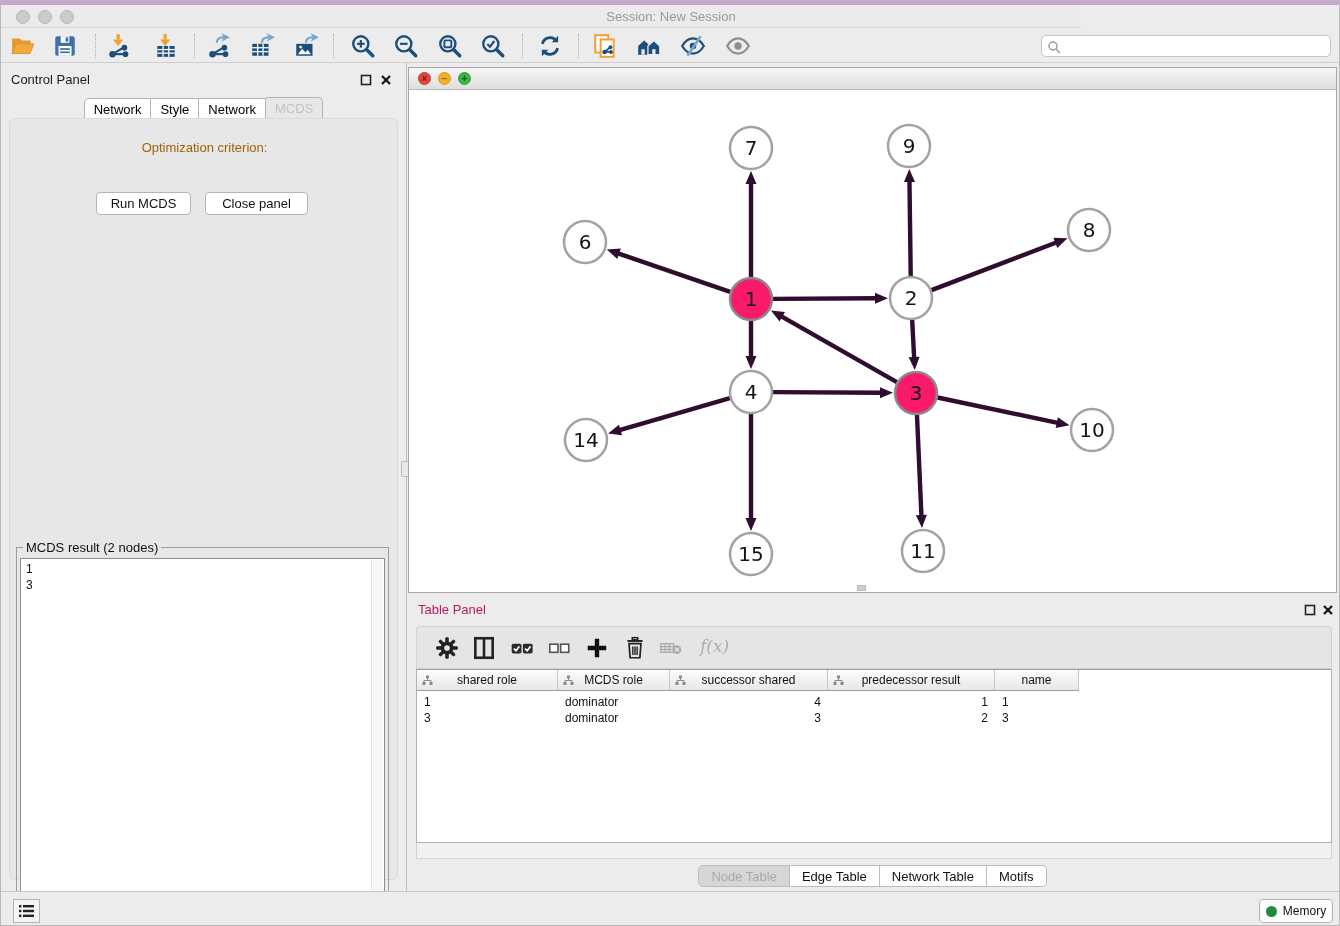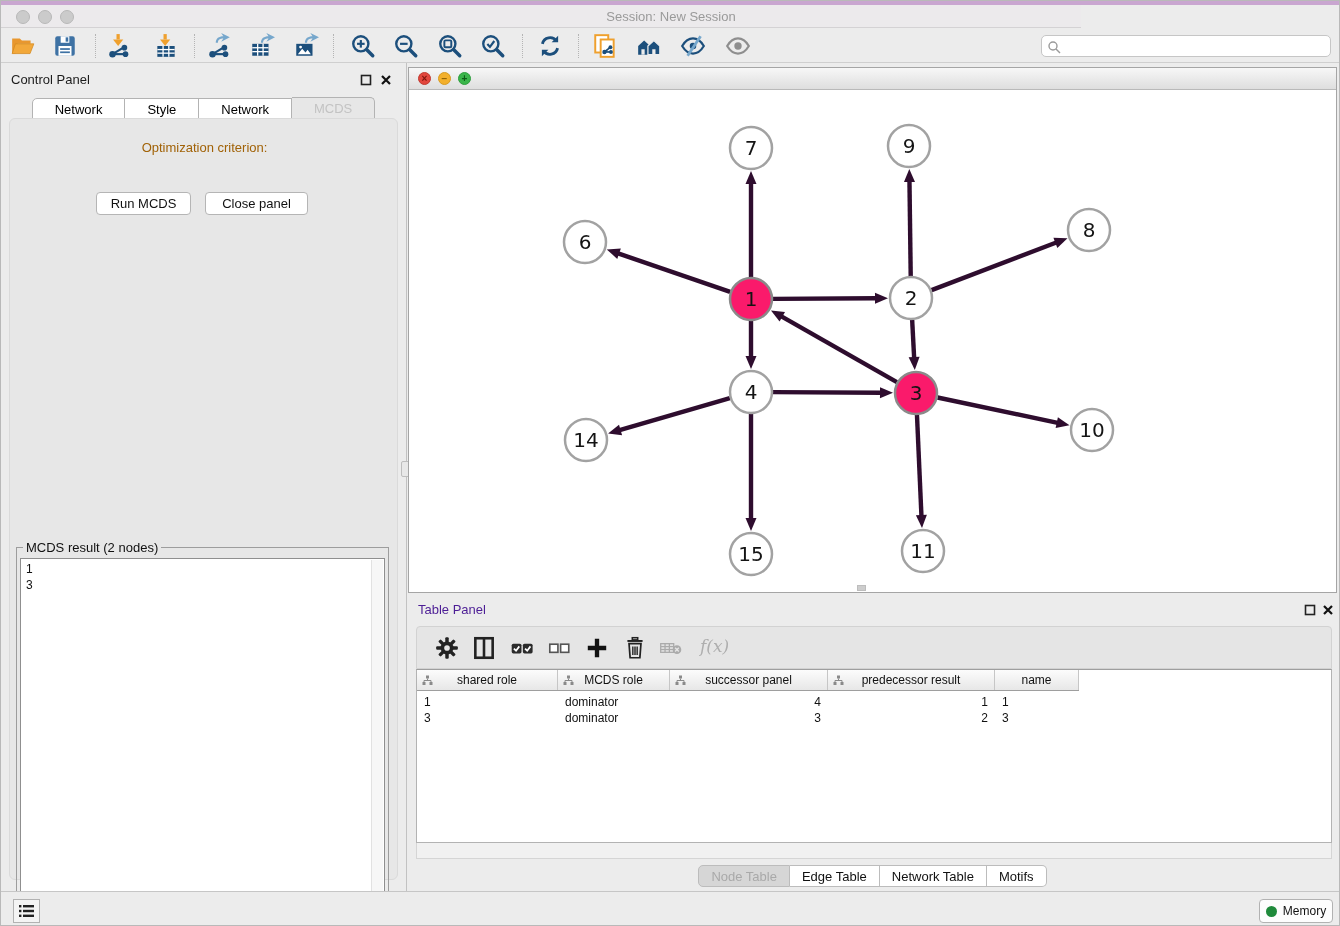--- a/index.html
+++ b/index.html
@@ -21,21 +21,21 @@
   .tbsep{top:5px;width:0;height:24px;border-left:1px dotted #b4b4b4;}
   #searchbox{left:1040px;top:6px;width:290px;height:22px;background:#fff;border:1px solid #c6c6c6;border-radius:5px;}
   #searchbox input{position:absolute;left:24px;top:1px;width:260px;height:18px;border:none;outline:none;font-size:12px;background:transparent;}
   #searchbox svg{position:absolute;left:5px;top:4px;}
 
   
   #controlpanel{left:0;top:62px;width:405px;height:828px;background:#ececec;}
   #cp-title{left:10px;top:9px;font-size:13px;color:#1c1c1c;}
   .panelico{top:9px;width:12px;height:12px;}
   #cp-tabs{left:0;top:34px;width:405px;display:flex;justify-content:center;align-items:flex-end;}
-  .cp-tab{height:21px;line-height:21px;padding:0 22px;background:#fff;border:1px solid #b3b3b3;border-left:none;
+  .cp-tab{height:21px;line-height:21px;padding:0 9px;background:#fff;border:1px solid #b3b3b3;border-left:none;
           font-size:13px;color:#000;}
   .cp-tab:first-child{border-left:1px solid #b3b3b3;border-radius:5px 0 0 0;}
   .cp-tab.active{background:#e7e7e7;color:#c3c3c3;border-bottom:1px solid #e7e7e7;border-radius:0 5px 0 0;height:22px;line-height:22px;}
   #cp-body{left:8px;top:55px;width:389px;height:762px;background:#e7e7e7;border:1px solid #dadada;border-radius:6px;}
   #opt-label{left:0;top:21px;width:389px;text-align:center;font-size:13px;color:#a16207;}
   #criterion{left:36px;top:41px;width:311px;height:23px;background:#fff;border:1px solid #b7b7b7;border-radius:4px;
              font-size:13px;color:#111;line-height:21px;padding:0 10px;}
   #criterion .steppers{position:absolute;right:6px;top:4px;}
   .tri{width:0;height:0;border-left:4px solid transparent;border-right:4px solid transparent;}
   .tri.up{border-bottom:5px solid #666;margin-bottom:2px;}
@@ -63,21 +63,21 @@
       text-align:center;line-height:12px;}
   .wl.red{left:9px;background:#e2463d;border:1px solid #c13a30;color:#7e150e;}
   .wl.yel{left:29px;background:#f3b02c;border:1px solid #d79b22;color:#8f6205;}
   .wl.grn{left:49px;background:#3ab54a;border:1px solid #2f9e3e;color:#0d5c17;}
   #netcanvas{position:absolute;left:0;top:22px;width:927px;height:502px;background:#fff;}
   #net-handle{position:absolute;left:448px;bottom:1px;width:9px;height:6px;background:#cdcdcd;border:1px solid #bdbdbd;}
   .nodelabel{font-family:"DejaVu Sans",sans-serif;font-size:20px;fill:#141414;}
 
   
   #tablepanel{left:407px;top:595px;width:929px;height:295px;background:#ececec;}
-  #tp-title{left:10px;top:6px;font-size:13px;color:#4c1d95;}
+  #tp-title{left:10px;top:6px;font-size:13px;color:#be185d;}
   #tp-toolbar{left:8px;top:30px;width:916px;height:43px;background:#e5e5e5;border:1px solid #d2d2d2;border-radius:4px 4px 0 0;}
   .tpico{top:8px;width:26px;height:26px;}
   .tpico svg{width:26px;height:26px;display:block;}
   #fx-label{font-family:"DejaVu Serif",serif;font-style:italic;font-size:17px;color:#aeaeae;top:9px;}
   #tp-table{left:8px;top:73px;width:916px;height:174px;background:#fff;border:1px solid #b3b3b3;border-top:1px solid #9e9e9e;}
   #tp-header{position:absolute;left:0;top:0;height:21px;display:flex;border-bottom:1px solid #9e9e9e;}
   .th{position:relative;height:20px;border-right:1px solid #c6c6c6;background:linear-gradient(#fcfcfc,#e7e7e7);
       display:flex;align-items:center;justify-content:center;font-size:12px;color:#111;}
   .th .treeico{position:absolute;left:5px;top:5px;}
   .trow{position:absolute;left:0;display:flex;height:16px;}
@@ -524,21 +524,21 @@
           </div>
           <div class="th" style="width: 158px;">
             <svg class="treeico" width="11" height="11" viewBox="0 0 11 11">
               <g fill="#8a8a8a">
                 <rect x="4" y="0.5" width="3" height="3"></rect>
                 <rect x="0.5" y="7" width="3" height="3"></rect>
                 <rect x="7.5" y="7" width="3" height="3"></rect>
               </g>
               <path d="M5.5 3.5v2M2 7V5.5h7V7" stroke="#8a8a8a" stroke-width="1" fill="none"></path>
             </svg>
-            <span>successor panel</span>
+            <span>successor shared</span>
           </div>
           <div class="th" style="width: 167px;">
             <svg class="treeico" width="11" height="11" viewBox="0 0 11 11">
               <g fill="#8a8a8a">
                 <rect x="4" y="0.5" width="3" height="3"></rect>
                 <rect x="0.5" y="7" width="3" height="3"></rect>
                 <rect x="7.5" y="7" width="3" height="3"></rect>
               </g>
               <path d="M5.5 3.5v2M2 7V5.5h7V7" stroke="#8a8a8a" stroke-width="1" fill="none"></path>
             </svg>

